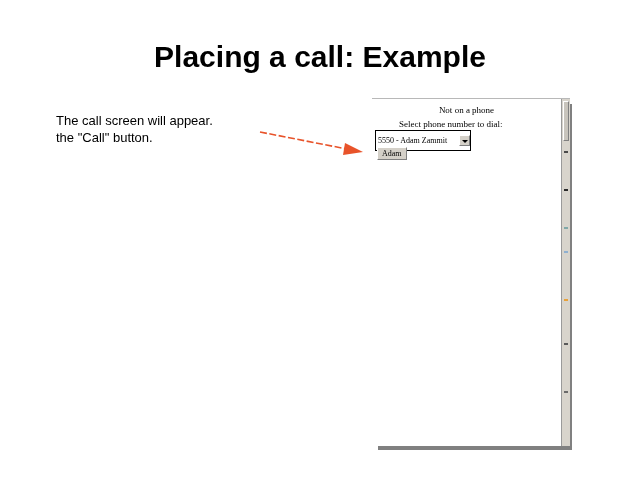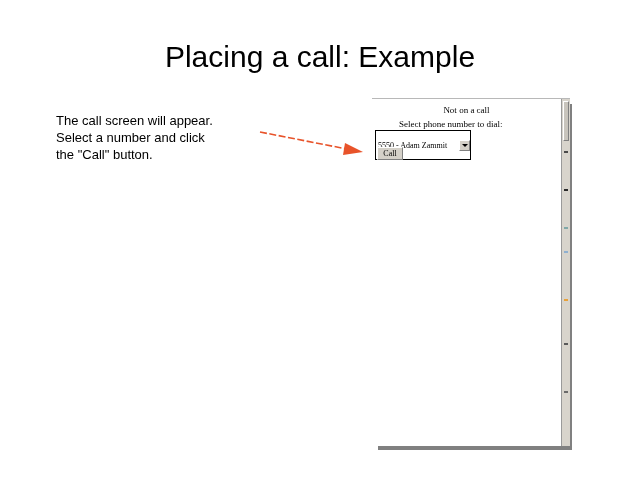--- a/index.html
+++ b/index.html
@@ -18,21 +18,21 @@
 
   
   .slide-title {
     position: absolute;
     left: 0;
     top: 40px;
     width: 640px;
     text-align: center;
     font-family: "Liberation Sans", sans-serif;
     font-size: 30px;
-    font-weight: normal;
+    font-weight: bold;
     color: #000000;
     letter-spacing: 0px;
     white-space: nowrap;
   }
 
   
   .body-copy {
     position: absolute;
     left: 56px;
     top: 112px;
@@ -110,21 +110,21 @@
     white-space: nowrap;
     margin-left: 24px;
   }
 
   
   .dropdown {
     position: absolute;
     left: 3px;
     top: 31px;
     width: 96px;
-    height: 30px;
+    height: 21px;
     background: #ffffff;
     border: 1px solid #000000;
     box-sizing: border-box;
     display: flex;
     align-items: center;
   }
   .dropdown-value {
     flex: 1;
     padding-left: 2px;
     font-family: "Liberation Serif", serif;
@@ -212,45 +212,44 @@
     height: 2px;
   }
 </style>
 </head>
 <body>
 
 <div class="slide-title">Placing a call: Example</div>
 
 <div class="body-copy">
   <div class="line">The call screen will appear.</div>
-  <div class="line">Select a number and click</div>
   <div class="line">the "Call" button.</div>
 </div>
 
 <svg class="annotation-arrow" viewBox="0 0 115 38" width="115" height="38">
   <line x1="5" y1="8" x2="92" y2="25" stroke="#E8532A" stroke-width="1.6" stroke-dasharray="7 2.5"></line>
   <polygon points="90,19 108,28 88,31" fill="#E8532A"></polygon>
 </svg>
 
 <div class="screenshot-shadow"></div>
 
 <div class="screenshot-panel">
 
   <div class="screenshot-inner">
 
-    <div class="call-status">Not on a call</div>
+    <div class="call-status">Not on a phone</div>
 
     <div class="field-label">Select phone number to dial:</div>
 
     <div class="dropdown">
       <div class="dropdown-value">5550 - Adam Zammit</div>
       <div class="dropdown-button"></div>
     </div>
 
-    <div class="call-button">Call</div>
+    <div class="call-button">Adam</div>
 
   </div>
 
   <div class="screenshot-scrollbar">
     <div class="scrollbar-thumb"></div>
   <div class="scrollbar-mark" style="top: 52px; background: rgb(74, 74, 74);"></div>
       <div class="scrollbar-mark" style="top: 90px; background: rgb(42, 42, 42);"></div>
       <div class="scrollbar-mark" style="top: 128px; background: rgb(127, 168, 168);"></div>
       <div class="scrollbar-mark" style="top: 152px; background: rgb(143, 176, 208);"></div>
       <div class="scrollbar-mark" style="top: 200px; background: rgb(232, 161, 58);"></div>

